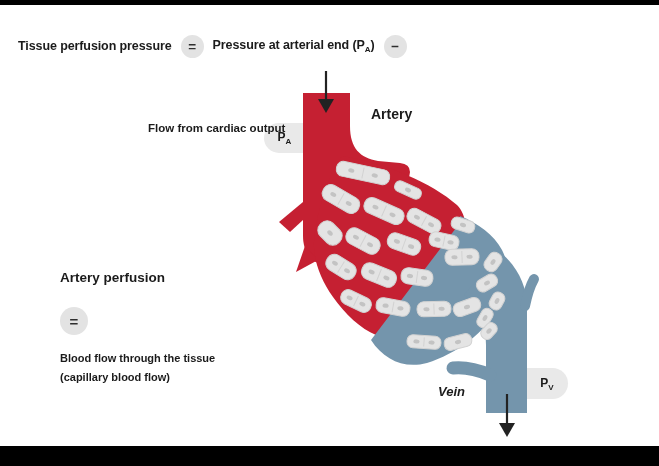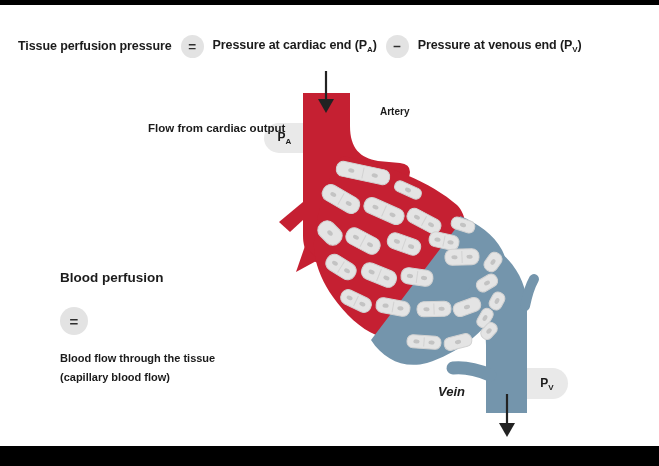--- a/index.html
+++ b/index.html
@@ -13,21 +13,21 @@
   .bar{position:absolute;left:0;width:659px;background:var(--c-bar);}
   .bar-top{top:0;height:5px;}
   .bar-bottom{top:446px;height:20px;}
   .equation{position:absolute;left:18px;top:33px;height:26px;display:flex;align-items:center;gap:9px;
     font-size:12.5px;font-weight:700;color:var(--c-text);letter-spacing:-0.1px;white-space:nowrap;}
   .op-pill{width:23px;height:23px;border-radius:50%;background:var(--c-pill);color:#2e2e2e;
     display:flex;align-items:center;justify-content:center;font-size:13.5px;font-weight:700;flex:0 0 auto;}
   .sub{font-size:8px;vertical-align:-3px;font-weight:700;}
   .lbl{position:absolute;color:var(--c-text);font-weight:700;white-space:nowrap;}
   .lbl-flow{left:148px;top:90px;font-size:11.5px;margin-top:32px;}
-  .lbl-artery{left:380px;top:106px;font-size:10px;}
+  .lbl-artery{left:371px;top:106px;font-size:14px;}
   .lbl-vein{left:438px;top:384px;font-size:13px;font-style:italic;}
   .lbl-term{left:60px;top:270px;font-size:13.5px;}
   .def-pill{position:absolute;left:60px;top:307px;width:28px;height:28px;border-radius:50%;
     background:var(--c-pill);color:#2e2e2e;display:flex;align-items:center;justify-content:center;
     font-size:15px;font-weight:700;}
   .lbl-def{left:60px;top:349px;font-size:11px;line-height:19px;white-space:pre-line;}
   .badge{position:absolute;background:var(--c-badge);color:var(--c-text);font-size:12px;font-weight:700;
     display:flex;align-items:center;justify-content:center;z-index:0;}
   .badge-pa{left:264px;top:123px;width:41px;height:30px;border-radius:15px 0 0 15px;}
   .badge-pv{left:526px;top:368px;width:42px;height:31px;border-radius:0 16px 16px 0;}
@@ -44,25 +44,24 @@
 
 <div class="screen">
 
   <div class="bar bar-top"></div>
 
   <div class="equation">
     <span>Tissue perfusion pressure</span>
     <span class="op-pill">
         <span>=</span>
       </span>
-    <span><span>Pressure at cardiac end (P</span><span class="sub">A</span><span>)</span></span>
+    <span><span>Pressure at arterial end (P</span><span class="sub">A</span><span>)</span></span>
     <span class="op-pill">
         <span>−</span>
       </span>
-    <span><span>Pressure at venous end (P</span><span class="sub">V</span><span>)</span></span>
   </div>
 
   <div class="badge badge-pa">
     <span><span>P</span><span class="sub">A</span></span>
   </div>
   <div class="badge badge-pv">
     <span><span>P</span><span class="sub">V</span></span>
   </div>
 
   <svg class="diagram" width="659" height="466" viewBox="0 0 659 466">
@@ -223,21 +222,21 @@
     <g>
       <line class="arrow" x1="507" y1="394" x2="507" y2="424"></line>
       <path class="arrow-head" d="M499,423 L515,423 L507,437 Z"></path>
     </g>
   </svg>
 
   <div class="lbl lbl-flow">Flow from cardiac output</div>
   <div class="lbl lbl-artery">Artery</div>
   <div class="lbl lbl-vein">Vein</div>
 
-  <div class="lbl lbl-term">Blood perfusion</div>
+  <div class="lbl lbl-term">Artery perfusion</div>
   <div class="def-pill">
       <span>=</span>
     </div>
   <div class="lbl lbl-def">Blood flow through the tissue
 (capillary blood flow)</div>
 
   <div class="bar bar-bottom"></div>
 </div>
 
 </body></html>

